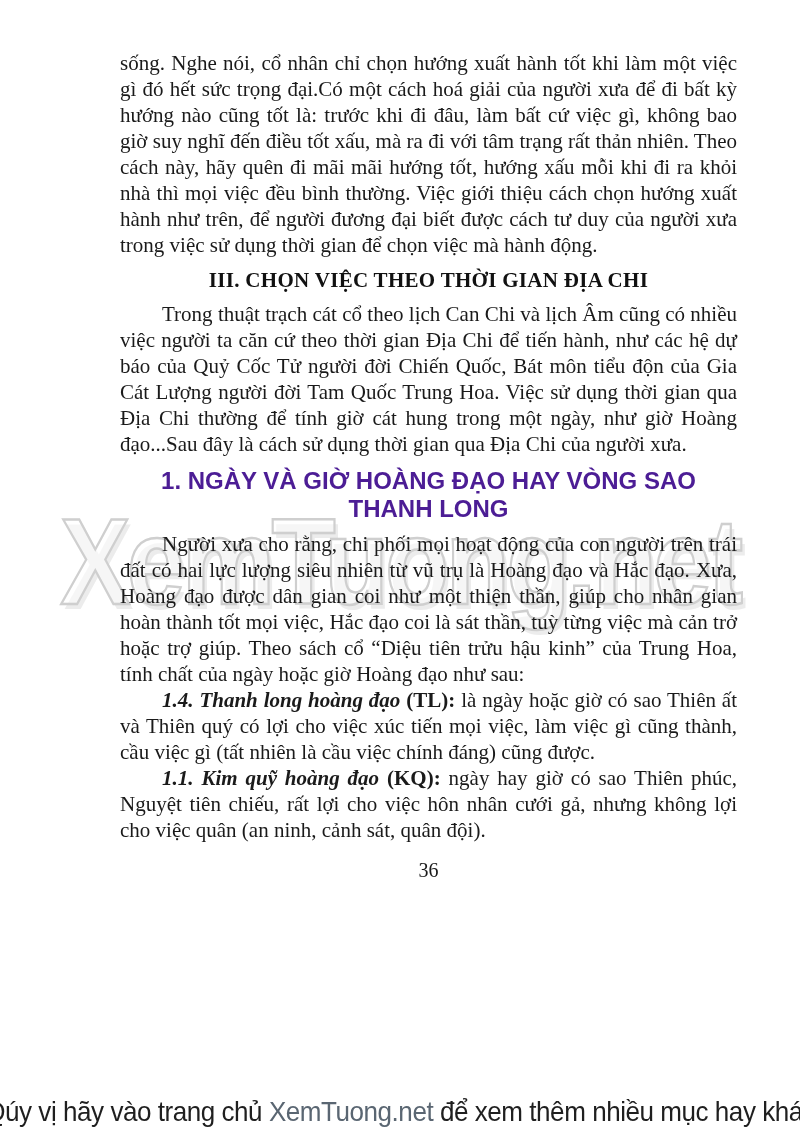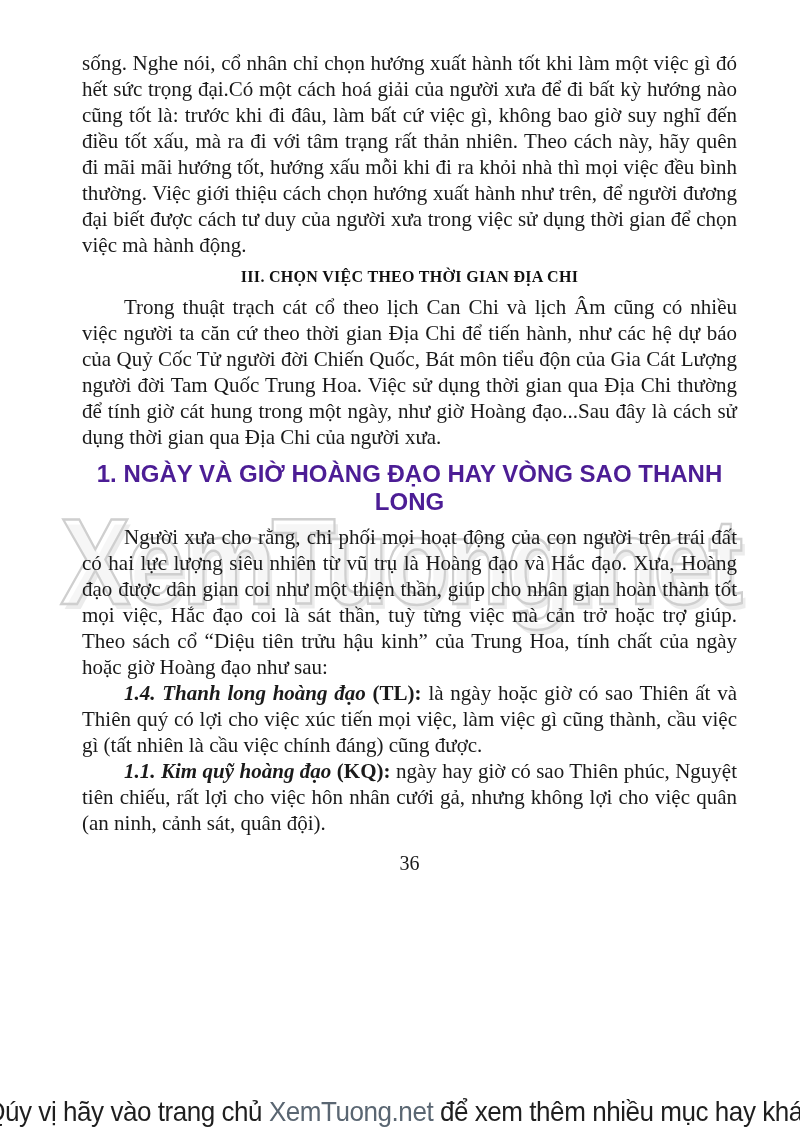--- a/index.html
+++ b/index.html
@@ -23,37 +23,37 @@
     white-space: nowrap;
     color: rgba(255,255,255,0.55);
     -webkit-text-stroke: 2.5px #cfcfcf;
     text-shadow: 4px 5px 0 rgba(200,200,200,0.35);
     z-index: 0;
     user-select: none;
   }
 
   .content {
     position: relative; z-index: 1;
-    padding: 50px 63px 0 82px;
+    padding: 50px 63px 0 120px;
     color: #1a1a1a;
   }
   p.body {
     margin: 0;
     font-size: 21px;
     line-height: 26px;
     text-align: justify;
     color: #1a1a1a;
   }
   p.indent { text-indent: 42px; font-family: Liberation Serif, serif; }
 
   h2.h-section {
     margin: 10px 0 8px 0;
     text-align: center;
     font-family: "Liberation Serif", serif;
-    font-size: 16px; font-weight: bold;
+    font-size: 21px; font-weight: bold;
     letter-spacing: 0.3px;
     color: #111;
   }
   h3.h-sub {
     margin: 10px 0 8px 0;
     text-align: center;
     font-family: "Liberation Sans", sans-serif;
     font-size: 24px; font-weight: bold;
     color: #4c1d95;
   }

